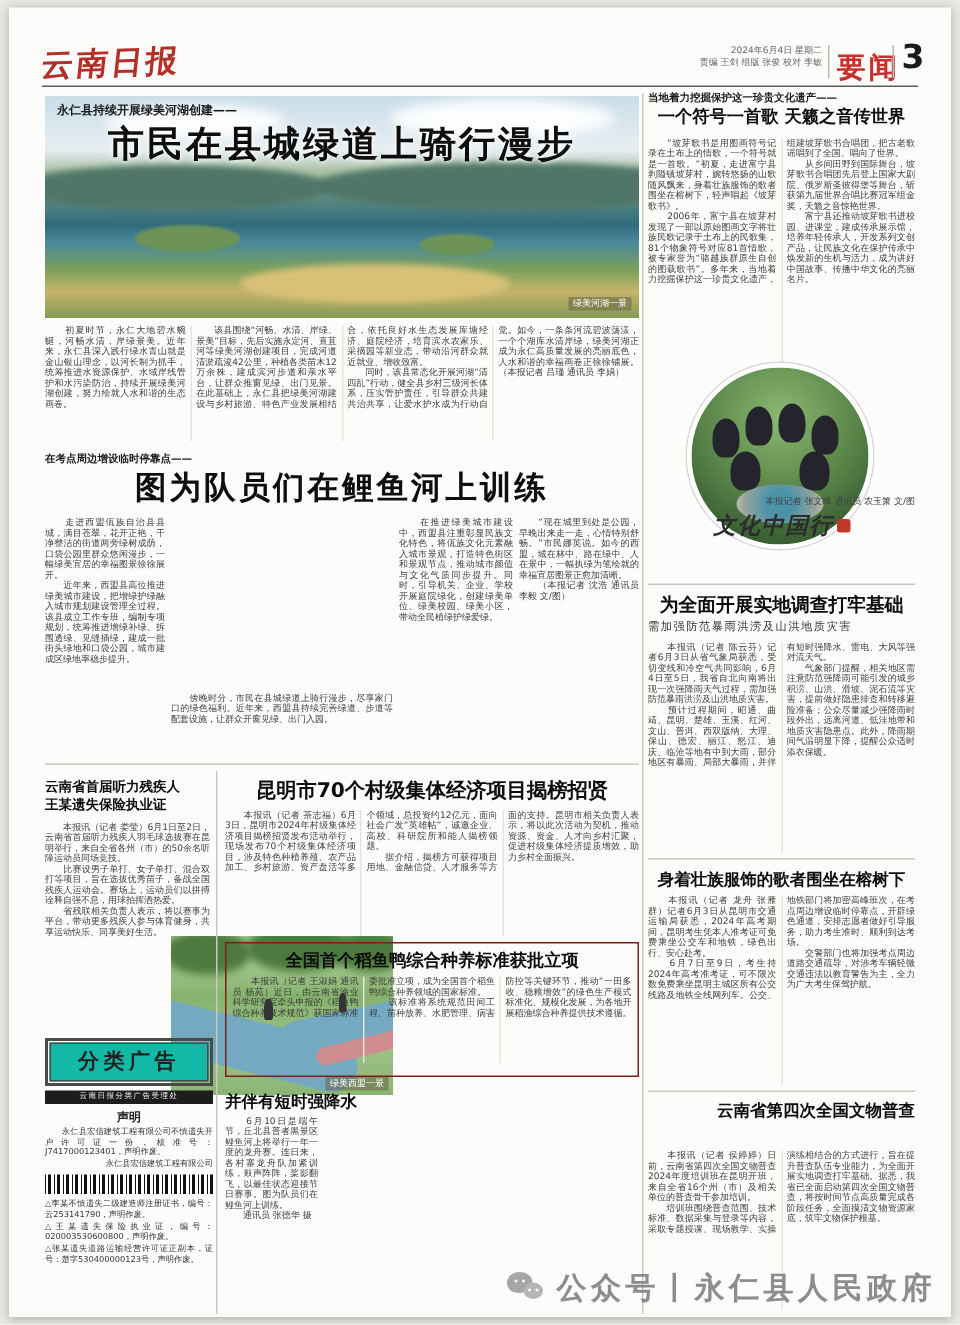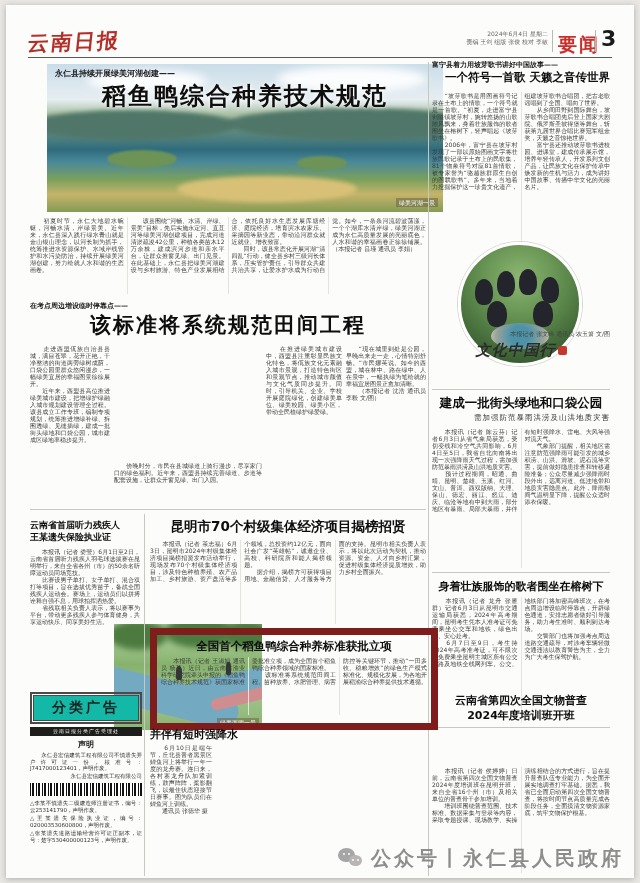--- a/index.html
+++ b/index.html
@@ -23,21 +23,21 @@
   
   .masthead{font-family:"DejaVu Serif",serif;font-weight:bold;color:#b3302a;
             font-size:21px;letter-spacing:2px;transform:skewX(-8deg) rotate(-2deg);}
   .section-label{font-weight:bold;color:#c9302c;font-size:19px;letter-spacing:2px;}
   .pageno{font-weight:bold;color:#1a1a1a;font-size:22px;}
   .meta{font-size:6px;line-height:8px;color:#666;text-align:right;}
   .vbar{width:1px;background:#b9b9b4;}
   
   .photo{overflow:hidden;position:relative;}
   .lake-photo{background:linear-gradient(180deg,#c9dde9 0%,#e7eef2 24%,#aac2a4 34%,
-              #5d8a82 46%,#2f6b7c 58%,#49889a 66%,#7ba05c 78%,#c5b46a 88%,#859b55 100%);margin-left:17px;}
+              #5d8a82 46%,#2f6b7c 58%,#49889a 66%,#7ba05c 78%,#c5b46a 88%,#859b55 100%);}
   .cloud{position:absolute;background:rgba(255,255,255,.9);border-radius:50%;filter:blur(4px);}
   .ridge{position:absolute;background:#4f7668;border-radius:50%;filter:blur(2px);}
   .island{position:absolute;background:#6d9456;border-radius:50%;filter:blur(1px);}
   .shore{position:absolute;background:#d8c177;border-radius:50%;filter:blur(2px);}
   .circle-photo{border-radius:50%;background:radial-gradient(circle at 50% 28%,#8db873 0%,#5d8a4c 45%,#35592f 85%);
                 border:3px solid #fff;box-shadow:0 0 0 1px #d8d8d2;overflow:hidden;position:relative;}
   .figure{position:absolute;background:#23242c;border-radius:50% 50% 40% 40%;}
   .basin{position:absolute;background:radial-gradient(circle,#4d93a8 30%,#9aa49b 75%,#cfc9bd 100%);
          border-radius:50%;}
   .park-photo{background:linear-gradient(180deg,#bcd8a9 0%,#86b26e 38%,#9cc287 70%,#8db477 100%);}
@@ -85,72 +85,71 @@
 
 <div class="abs photo lake-photo" style="left:30px;top:64px;width:396px;height:148px;">
   <div class="cloud" style="left:40px;top:6px;width:120px;height:22px;"></div>
   <div class="cloud" style="left:230px;top:2px;width:150px;height:26px;"></div>
   <div class="ridge" style="left:-20px;top:46px;width:210px;height:30px;"></div>
   <div class="ridge" style="left:180px;top:44px;width:260px;height:32px;"></div>
   <div class="island" style="left:60px;top:86px;width:70px;height:18px;"></div>
   <div class="island" style="left:250px;top:92px;width:50px;height:14px;"></div>
   <div class="shore" style="left:130px;top:112px;width:180px;height:26px;"></div>
   <div class="abs kicker" style="left:8px;top:4px;font-size:8px;">永仁县持续开展绿美河湖创建——</div>
-  <div class="abs headline" style="left:0;top:16px;width:396px;text-align:center;font-size:24px;letter-spacing:2px;text-shadow:0 0 3px rgba(255,255,255,.85),0 0 6px rgba(255,255,255,.6);">稻鱼鸭综合种养技术规范</div>
+  <div class="abs headline" style="left:0;top:16px;width:396px;text-align:center;font-size:24px;letter-spacing:2px;text-shadow:0 0 3px rgba(255,255,255,.85),0 0 6px rgba(255,255,255,.6);">市民在县城绿道上骑行漫步</div>
   <div class="caption-chip" style="right:5px;bottom:5px;">绿美河湖一景</div>
 </div>
 <div class="abs bodytext cols4" style="left:30px;top:217px;width:396px;height:77px;">　　初夏时节，永仁大地碧水蜿蜒，河畅水清，岸绿景美。近年来，永仁县深入践行绿水青山就是金山银山理念，以河长制为抓手，统筹推进水资源保护、水域岸线管护和水污染防治，持续开展绿美河湖创建，努力绘就人水和谐的生态画卷。
 　　该县围绕“河畅、水清、岸绿、景美”目标，先后实施永定河、直苴河等绿美河湖创建项目，完成河道清淤疏浚42公里，种植各类苗木12万余株，建成滨河步道和亲水平台，让群众推窗见绿、出门见景。在此基础上，永仁县把绿美河湖建设与乡村旅游、特色产业发展相结合，依托良好水生态发展库塘经济、庭院经济，培育滨水农家乐、采摘园等新业态，带动沿河群众就近就业、增收致富。
 　　同时，该县常态化开展河湖“清四乱”行动，健全县乡村三级河长体系，压实管护责任，引导群众共建共治共享，让爱水护水成为行动自觉。如今，一条条河流碧波荡漾，一个个湖库水清岸绿，绿美河湖正成为永仁高质量发展的亮丽底色，人水和谐的幸福画卷正徐徐铺展。　（本报记者 吕瑾 通讯员 李娟）</div>
 
 <div class="abs thinline" style="left:428px;top:62px;width:1px;height:814px;"></div>
 
-<div class="abs kicker" style="left:432px;top:60px;width:178px;font-size:7px;">富宁县着力用坡芽歌书讲好中国故事——</div>
-<div class="abs headline" style="left:432px;top:70px;width:178px;font-size:11.5px;text-align:right;">一个符号一首歌 天籁之音传世界</div>
+<div class="abs kicker" style="left:432px;top:60px;width:178px;font-size:7px;">当地着力挖掘保护这一珍贵文化遗产——</div>
+<div class="abs headline" style="left:432px;top:70px;width:178px;font-size:11.5px;text-align:center;">一个符号一首歌 天籁之音传世界</div>
 <div class="abs bodytext cols2" style="left:432px;top:92px;width:178px;height:236px;">　　“坡芽歌书是用图画符号记录在土布上的情歌，一个符号就是一首歌。”初夏，走进富宁县剥隘镇坡芽村，婉转悠扬的山歌随风飘来，身着壮族服饰的歌者围坐在榕树下，轻声唱起《坡芽歌书》。
 　　2006年，富宁县在坡芽村发现了一部以原始图画文字将壮族民歌记录于土布上的民歌集，81个物象符号对应81首情歌，被专家誉为“骆越族群原生自创的图载歌书”。多年来，当地着力挖掘保护这一珍贵文化遗产，组建坡芽歌书合唱团，把古老歌谣唱到了全国、唱向了世界。
 　　从乡间田野到国际舞台，坡芽歌书合唱团先后登上国家大剧院、俄罗斯圣彼得堡等舞台，斩获第九届世界合唱比赛冠军组金奖，天籁之音惊艳世界。
 　　富宁县还推动坡芽歌书进校园、进课堂，建成传承展示馆，培养年轻传承人，开发系列文创产品，让民族文化在保护传承中焕发新的生机与活力，成为讲好中国故事、传播中华文化的亮丽名片。</div>
 <div class="abs circle-photo" style="left:458px;top:94px;width:118px;height:118px;">
   <div class="figure" style="left:14px;top:34px;width:18px;height:26px;"></div>
   <div class="figure" style="left:36px;top:26px;width:18px;height:26px;"></div>
   <div class="figure" style="left:58px;top:24px;width:18px;height:26px;"></div>
   <div class="figure" style="left:80px;top:32px;width:18px;height:26px;"></div>
   <div class="figure" style="left:26px;top:56px;width:20px;height:26px;"></div>
   <div class="figure" style="left:72px;top:56px;width:20px;height:26px;"></div>
   <div class="basin" style="left:30px;top:78px;width:58px;height:26px;"></div>
 </div>
 <div class="abs byline" style="left:432px;top:330px;width:178px;">本报记者 张文峰 通讯员 农玉箫 文/图</div>
 <div class="abs" style="left:432px;top:340px;width:178px;text-align:center;">
   <span class="calligraphy">文化中国行</span><span class="seal"></span>
 </div>
 <div class="abs thinline" style="left:432px;top:389px;width:178px;height:1px;"></div>
 
-<div class="abs headline" style="left:432px;top:395px;width:178px;font-size:12.5px;text-align:center;">建成一批街头绿地和口袋公园</div>
-<div class="abs" style="left:432px;top:413px;width:178px;font-size:7.5px;color:#333;text-align:right;letter-spacing:1px;">需加强防范暴雨洪涝及山洪地质灾害</div>
+<div class="abs headline" style="left:432px;top:395px;width:178px;font-size:12.5px;text-align:center;">为全面开展实地调查打牢基础</div>
+<div class="abs" style="left:432px;top:413px;width:178px;font-size:7.5px;color:#333;text-align:left;letter-spacing:1px;">需加强防范暴雨洪涝及山洪地质灾害</div>
 <div class="abs bodytext cols2" style="left:432px;top:428px;width:178px;height:140px;">　　本报讯（记者 陈云芬）记者6月3日从省气象局获悉，受切变线和冷空气共同影响，6月4日至5日，我省自北向南将出现一次强降雨天气过程，需加强防范暴雨洪涝及山洪地质灾害。
 　　预计过程期间，昭通、曲靖、昆明、楚雄、玉溪、红河、文山、普洱、西双版纳、大理、保山、德宏、丽江、怒江、迪庆、临沧等地有中到大雨，部分地区有暴雨、局部大暴雨，并伴有短时强降水、雷电、大风等强对流天气。
 　　气象部门提醒，相关地区需注意防范强降雨可能引发的城乡积涝、山洪、滑坡、泥石流等灾害，提前做好隐患排查和转移避险准备；公众尽量减少强降雨时段外出，远离河道、低洼地带和地质灾害隐患点。此外，降雨期间气温明显下降，提醒公众适时添衣保暖。</div>
 <div class="abs thinline" style="left:432px;top:572px;width:178px;height:1px;"></div>
 
 <div class="abs headline" style="left:432px;top:579px;width:178px;font-size:11px;text-align:center;">身着壮族服饰的歌者围坐在榕树下</div>
 <div class="abs bodytext cols2" style="left:432px;top:597px;width:178px;height:126px;">　　本报讯（记者 龙舟 张雁群）记者6月3日从昆明市交通运输局获悉，2024年高考期间，昆明考生凭本人准考证可免费乘坐公交车和地铁，绿色出行、安心赴考。
 　　6月7日至9日，考生持2024年高考准考证，可不限次数免费乘坐昆明主城区所有公交线路及地铁全线网列车。公交、地铁部门将加密高峰班次，在考点周边增设临时停靠点，开辟绿色通道，安排志愿者做好引导服务，助力考生准时、顺利到达考场。
 　　交警部门也将加强考点周边道路交通疏导，对涉考车辆轻微交通违法以教育警告为主，全力为广大考生保驾护航。</div>
 <div class="abs thinline" style="left:432px;top:727px;width:178px;height:1px;"></div>
 
-<div class="abs headline" style="left:432px;top:693px;width:178px;font-size:11px;line-height:15px;text-align:center;">
+<div class="abs headline" style="left:432px;top:733px;width:178px;font-size:11px;line-height:15px;text-align:right;">
   <div>云南省第四次全国文物普查</div>
-  <div>2024年度培训班开班</div>
 </div>
 <div class="abs bodytext cols2" style="left:432px;top:767px;width:178px;height:106px;">　　本报讯（记者 侯婷婷）日前，云南省第四次全国文物普查2024年度培训班在昆明开班，来自全省16个州（市）及相关单位的普查骨干参加培训。
 　　培训班围绕普查范围、技术标准、数据采集与登录等内容，采取专题授课、现场教学、实操演练相结合的方式进行，旨在提升普查队伍专业能力，为全面开展实地调查打牢基础。据悉，我省已全面启动第四次全国文物普查，将按时间节点高质量完成各阶段任务，全面摸清文物资源家底，筑牢文物保护根基。</div>
 
 <div class="abs kicker" style="left:30px;top:301px;font-size:7px;">在考点周边增设临时停靠点——</div>
-<div class="abs headline" style="left:30px;top:311px;width:396px;font-size:21px;letter-spacing:2px;text-align:center;">该标准将系统规范田间工程</div>
+<div class="abs headline" style="left:30px;top:311px;width:396px;font-size:21px;letter-spacing:2px;text-align:center;">图为队员们在鲤鱼河上训练</div>
 <div class="abs bodytext" style="left:30px;top:345px;width:80px;height:160px;">　　走进西盟佤族自治县县城，满目苍翠，花开正艳，干净整洁的街道两旁绿树成荫，口袋公园里群众悠闲漫步，一幅绿美宜居的幸福图景徐徐展开。
 　　近年来，西盟县高位推进绿美城市建设，把增绿护绿融入城市规划建设管理全过程。该县成立工作专班，编制专项规划，统筹推进增绿补绿、拆围透绿、见缝插绿，建成一批街头绿地和口袋公园，城市建成区绿地率稳步提升。</div>
 <div class="abs photo park-photo" style="left:114px;top:352px;width:148px;height:106px;">
   <div class="treeblob" style="left:-6px;top:-4px;width:60px;height:30px;"></div>
   <div class="treeblob" style="left:50px;top:-8px;width:70px;height:32px;"></div>
   <div class="treeblob" style="left:108px;top:-4px;width:50px;height:28px;"></div>
   <div class="path-blue" style="left:-24px;top:56px;width:150px;height:34px;transform:rotate(14deg);"></div>
   <div class="path-blue" style="left:70px;top:48px;width:110px;height:30px;transform:rotate(-12deg);"></div>
   <div class="path-red" style="left:96px;top:66px;width:80px;height:12px;transform:rotate(-14deg);"></div>
   <div class="walker" style="left:62px;top:42px;width:6px;height:14px;"></div>
@@ -183,21 +182,21 @@
   <div class="barcode" style="height:13px;margin-top:4px;"></div>
   <div class="cls-text" style="margin-top:4px;">△李某不慎遗失二级建造师注册证书，编号：云253141790，声明作废。</div>
   <div class="cls-text" style="margin-top:2px;">△王某遗失保险执业证，编号：020003530600800，声明作废。</div>
   <div class="cls-text" style="margin-top:2px;">△张某遗失道路运输经营许可证正副本，证号：楚字530400000123号，声明作废。</div>
 </div>
 
 <div class="abs headline" style="left:150px;top:518px;width:276px;font-size:13.5px;text-align:center;">昆明市70个村级集体经济项目揭榜招贤</div>
 <div class="abs bodytext cols3" style="left:150px;top:540px;width:276px;height:84px;">　　本报讯（记者 茶志福）6月3日，昆明市2024年村级集体经济项目揭榜招贤发布活动举行，现场发布70个村级集体经济项目，涉及特色种植养殖、农产品加工、乡村旅游、资产盘活等多个领域，总投资约12亿元，面向社会广发“英雄帖”，诚邀企业、高校、科研院所和能人揭榜领题。
 　　据介绍，揭榜方可获得项目用地、金融信贷、人才服务等方面的支持。昆明市相关负责人表示，将以此次活动为契机，推动资源、资金、人才向乡村汇聚，促进村级集体经济提质增效，助力乡村全面振兴。</div>
 
-<div class="abs" style="left:150px;top:628px;width:266px;height:80px;border:7px solid #7f1d1d;padding:4px;">
+<div class="abs" style="left:150px;top:628px;width:266px;height:80px;border:1px solid #7f1d1d;padding:4px;">
   <div class="headline" style="font-size:11.5px;text-align:center;">全国首个稻鱼鸭综合种养标准获批立项</div>
   <div class="bodytext cols3" style="margin-top:3px;height:58px;">　　本报讯（记者 王淑娟 通讯员 杨苑）近日，由云南省渔业科学研究院牵头申报的《稻鱼鸭综合种养技术规范》获国家标准委批准立项，成为全国首个稻鱼鸭综合种养领域的国家标准。
 　　该标准将系统规范田间工程、苗种放养、水肥管理、病害防控等关键环节，推动“一田多收、稳粮增效”的绿色生产模式标准化、规模化发展，为各地开展稻渔综合种养提供技术遵循。</div>
 </div>
 
 <div class="abs headline" style="left:150px;top:727px;font-size:11px;">并伴有短时强降水</div>
 <div class="abs bodytext" style="left:150px;top:744px;width:62px;height:130px;">　　6月10日是端午节，丘北县普者黑景区鲤鱼河上将举行一年一度的龙舟赛。连日来，各村寨龙舟队加紧训练，鼓声阵阵，桨影翻飞，以最佳状态迎接节日赛事。图为队员们在鲤鱼河上训练。
 　　通讯员 张德华 摄</div>
 
 <div class="abs watermark" style="left:338px;top:845px;justify-content:space-between;">

